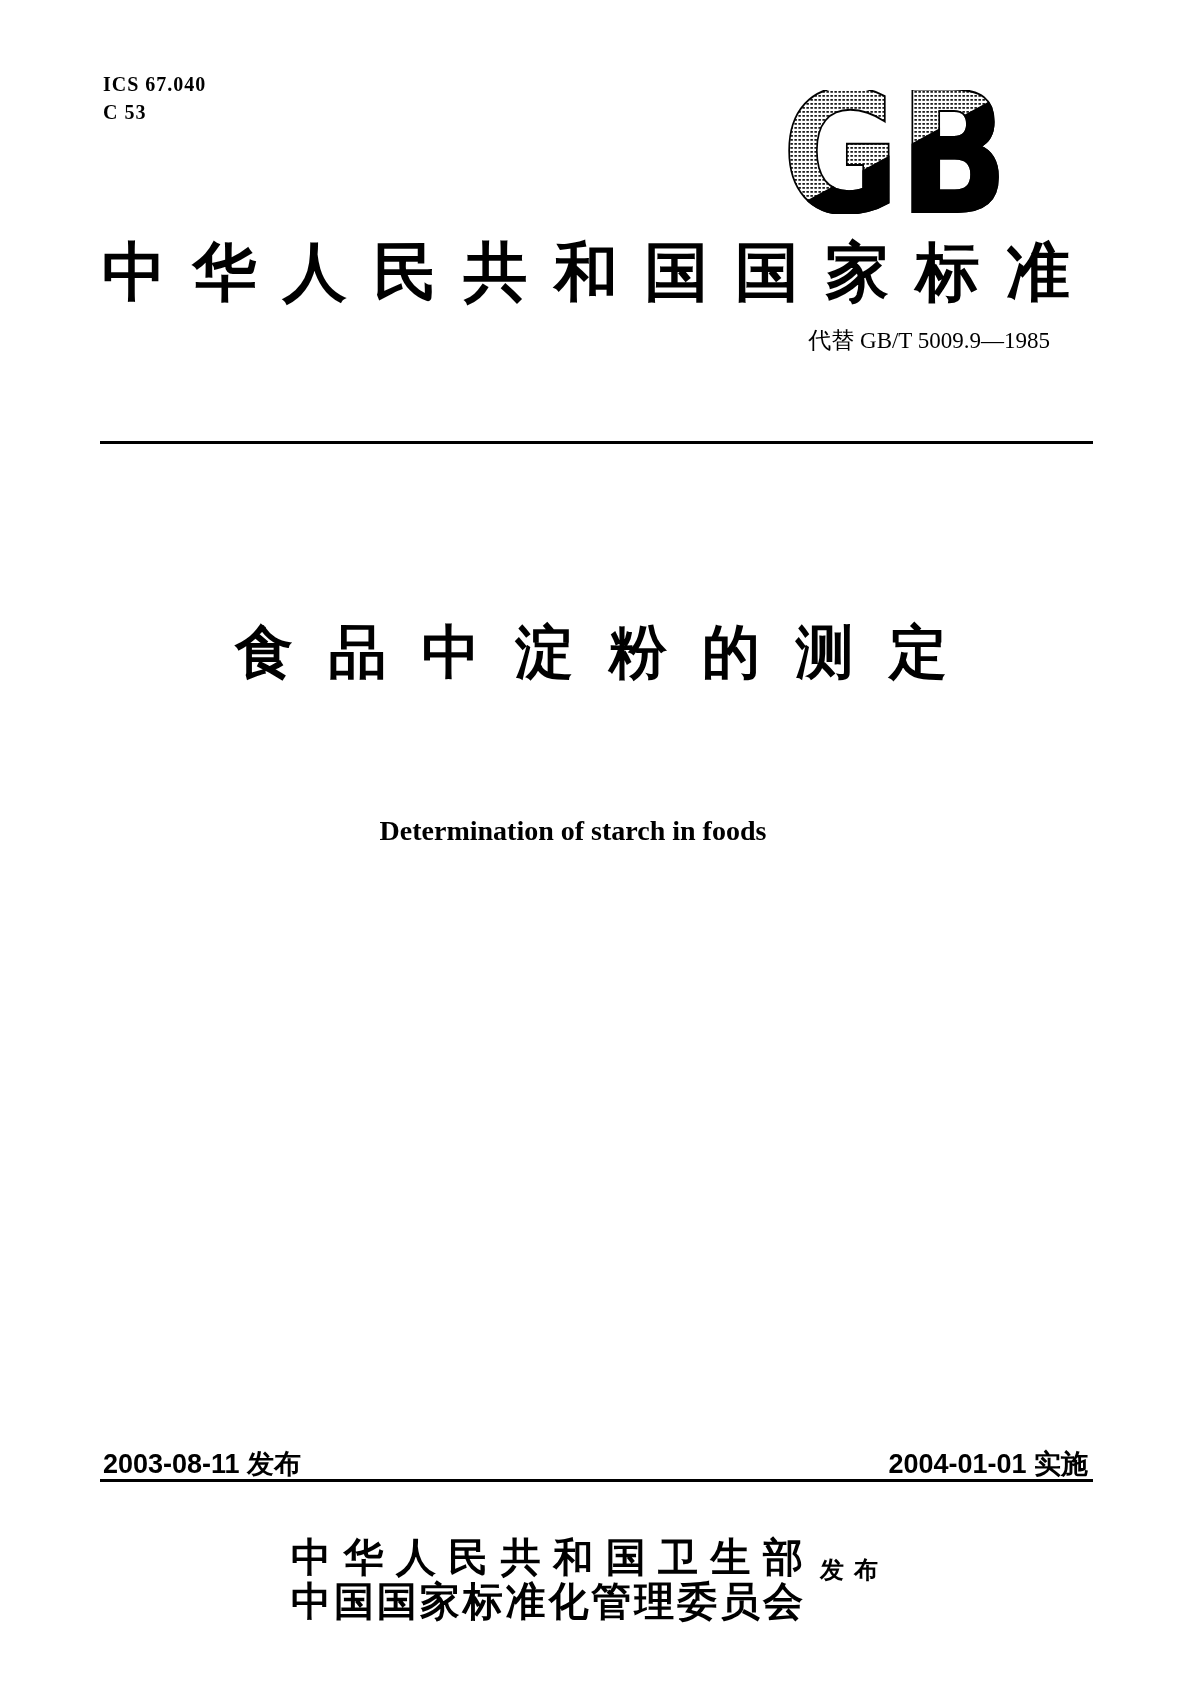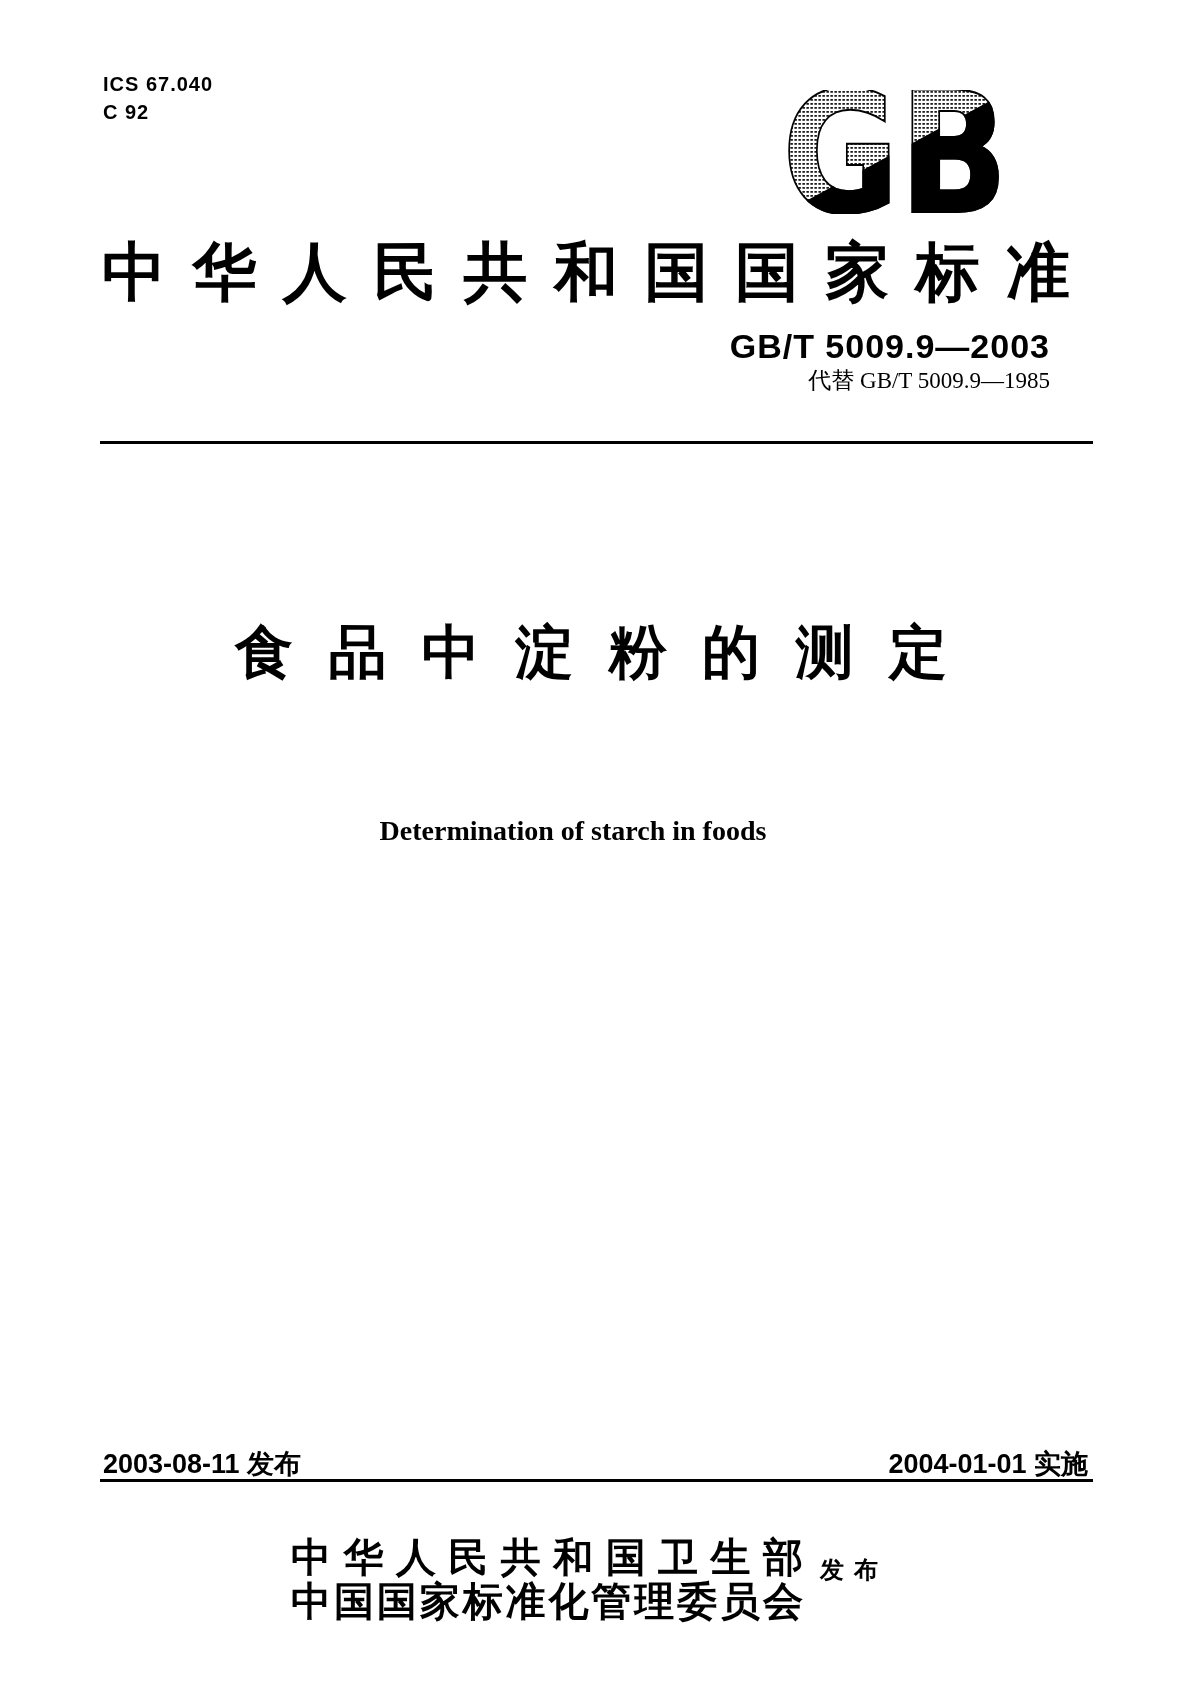--- a/index.html
+++ b/index.html
@@ -9,21 +9,21 @@
     background:#ffffff;
     color:#000;
     font-family:"Liberation Serif","DejaVu Serif",serif;
     overflow:hidden;
     margin:0 auto;
   }
   
   .meta{
     position:absolute;left:103px;top:70px;
     font-size:20px;font-weight:bold;line-height:28px;
-    font-family:Liberation Sans, sans-serif;
+    font-family:Liberation Serif, serif;
     letter-spacing:1px;
   }
   
   .logo{position:absolute;left:782px;top:90px;width:228px;height:124px;}
   
   .nat-title{
     position:absolute;left:102px;top:229px;width:968px;
     font-size:64px;font-weight:bold;
     font-family:"Liberation Serif","DejaVu Serif",serif;
   }
@@ -72,21 +72,21 @@
     font-family:"Liberation Serif","DejaVu Serif",serif;
   }
 </style>
 </head>
 <body>
 
 <div class="page">
 
   <div class="meta">
     <div>ICS 67.040</div>
-    <div>C 92</div>
+    <div>C 53</div>
   </div>
 
   <svg class="logo" width="228" height="124" viewBox="0 0 228 124">
     <defs>
       <pattern id="halftone" width="4" height="4" patternUnits="userSpaceOnUse">
         <rect width="4" height="4" fill="#ffffff"></rect>
         <rect x="0.4" y="1.1" width="2.5" height="1.6" fill="#000000"></rect>
       </pattern>
       <clipPath id="shadowClip">
           <polygon points="0,124 228,124 228,0"></polygon>
@@ -108,21 +108,20 @@
       <span>共</span>
       <span>和</span>
       <span>国</span>
       <span>国</span>
       <span>家</span>
       <span>标</span>
       <span>准</span>
     </div>
 
   <div class="std-num">
-    <div class="num">GB/T 5009.9—2003</div>
     <div class="rep">代替 GB/T 5009.9—1985</div>
   </div>
 
   <div class="rule rule-top"></div>
 
   <div class="zh-title spread">
       <span>食</span>
       <span>品</span>
       <span>中</span>
       <span>淀</span>

